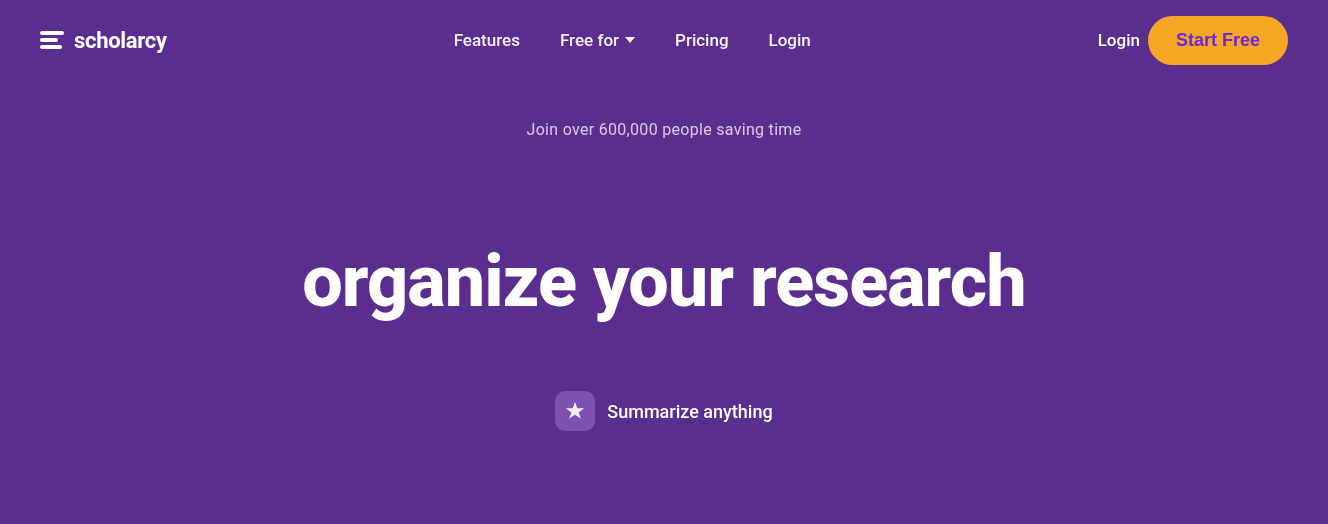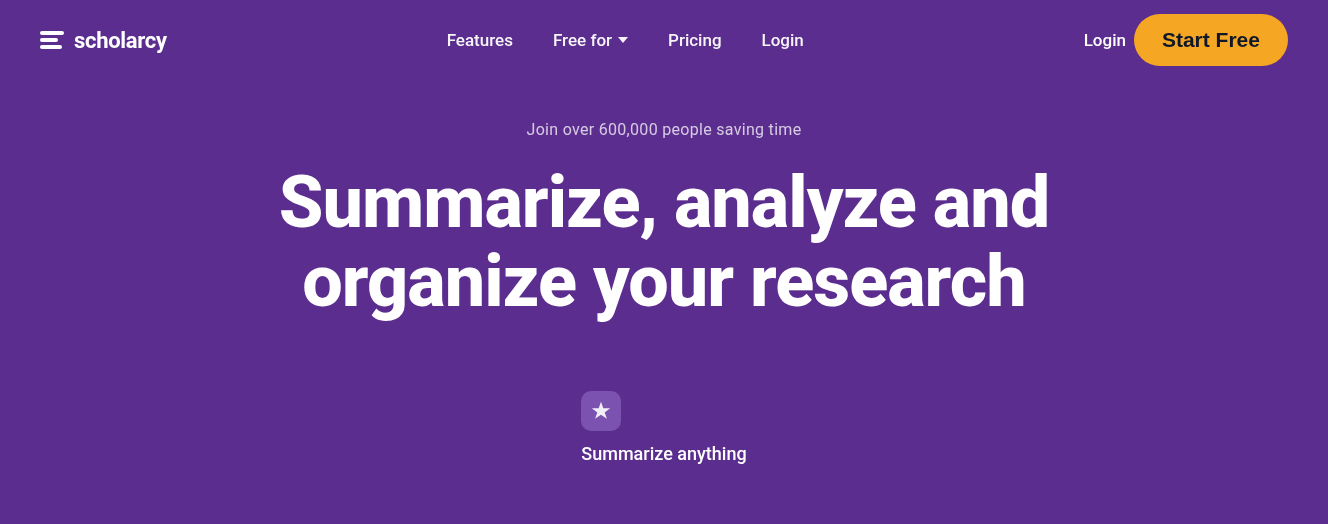--- a/index.html
+++ b/index.html
@@ -95,25 +95,25 @@
 
     .login-link {
       color: white;
       text-decoration: none;
       font-size: 17px;
       font-weight: 500;
     }
 
     .start-free-btn {
       background: #f5a623;
-      color: #0f172a;
+      color: #6d28d9;
       border: none;
       border-radius: 50px;
       padding: 14px 28px;
-      font-size: 21px;
+      font-size: 18px;
       font-weight: 700;
       cursor: pointer;
       white-space: nowrap;
     }
 
     
     .hero {
       display: flex;
       flex-direction: column;
       align-items: center;
@@ -141,23 +141,22 @@
     
     .feature-pills {
       display: flex;
       align-items: center;
       gap: 60px;
       margin-top: 10px;
     }
 
     .feature-pill {
       display: flex;
-      align-items: flex-start;
+      align-items: center;
       gap: 12px;
-      flex-direction: column;
     }
 
     .pill-icon {
       width: 40px;
       height: 40px;
       border-radius: 10px;
       display: flex;
       align-items: center;
       justify-content: center;
       font-size: 20px;
@@ -216,21 +215,21 @@
 
   <div class="nav-right">
     <a href="#" class="login-link">Login</a>
     <button class="start-free-btn">Start Free</button>
   </div>
 </nav>
 
 <section class="hero">
   <p class="hero-subtitle">Join over 600,000 people saving time</p>
   <h1 class="hero-title">
-    <span>Summarize, analyze and</span><br>
+    <br>
     <span>organize your research</span>
   </h1>
 
   <div class="feature-pills">
     <div class="feature-pill">
       <div class="pill-icon pill-icon-purple">
         <svg width="22" height="22" viewBox="0 0 24 24" fill="none">
           <path d="M12 2L14.5 9H22L16 13.5L18.5 20.5L12 16L5.5 20.5L8 13.5L2 9H9.5L12 2Z" fill="white" opacity="0.9"></path>
         </svg>
       </div>

